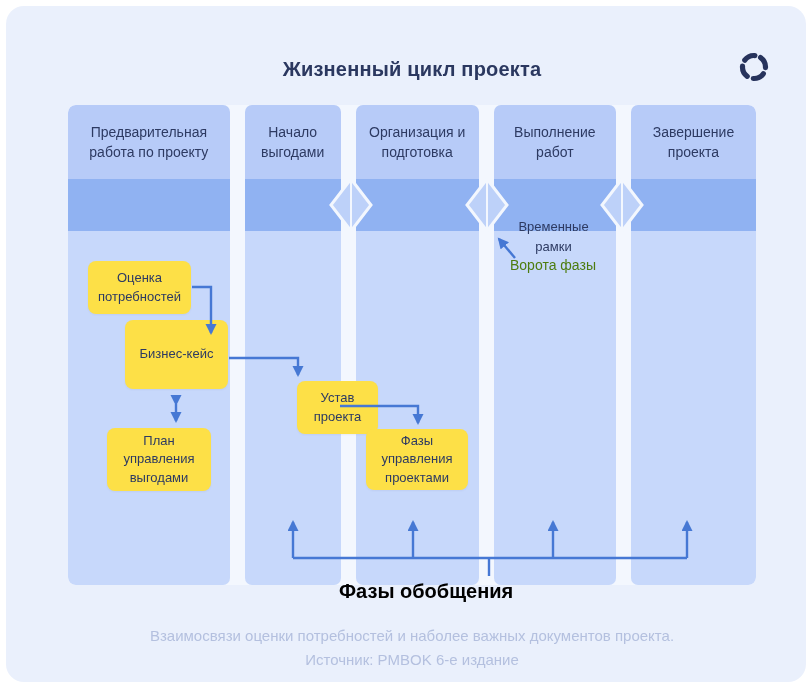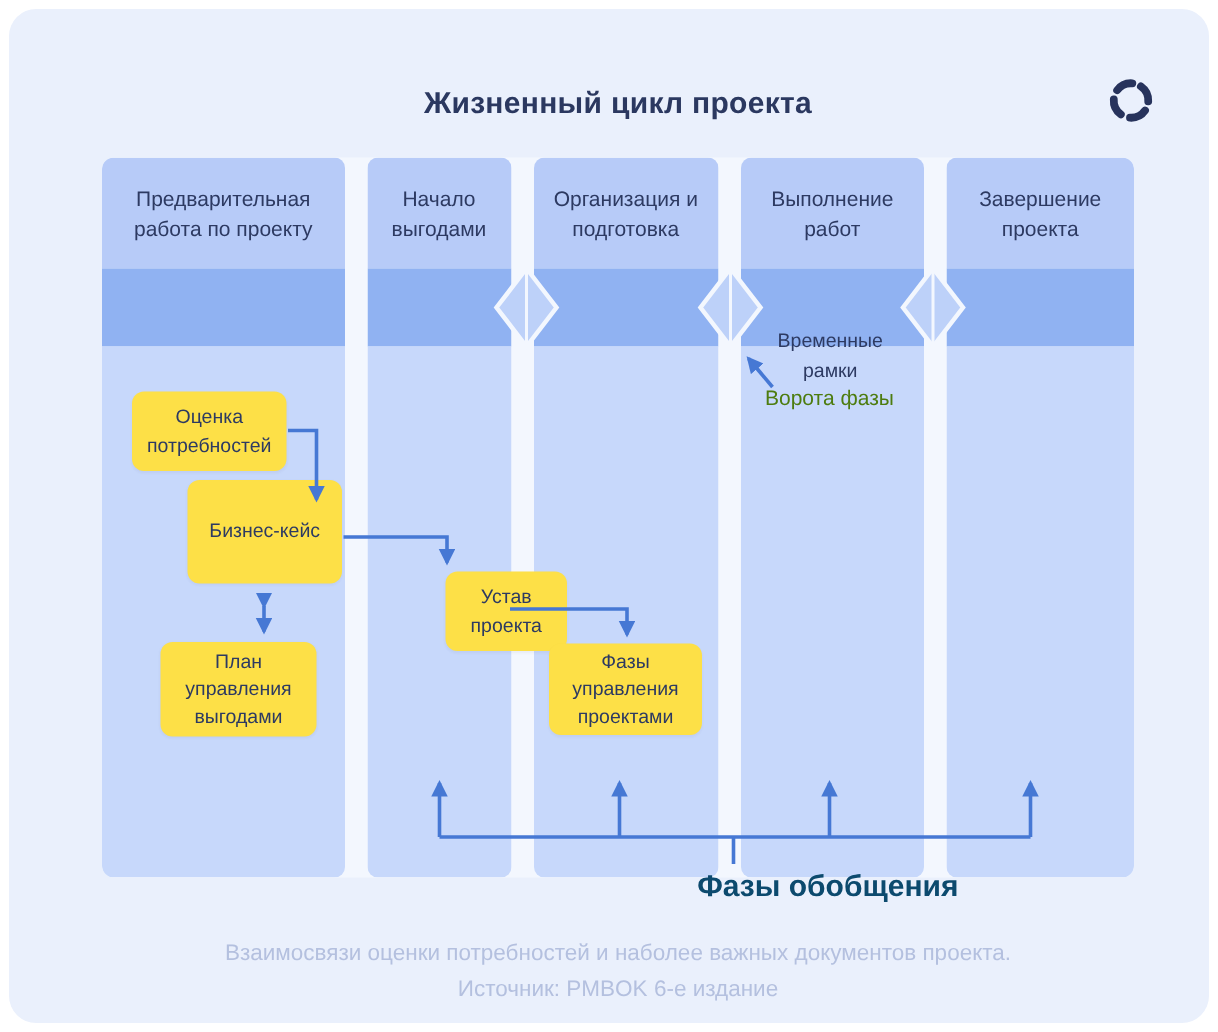--- a/index.html
+++ b/index.html
@@ -58,21 +58,21 @@
   .box-needs        { left:82px;  top:255px; width:103px; height:53px; }
   .box-business     { left:119px; top:314px; width:103px; height:69px; }
   .box-benefits     { left:101px; top:422px; width:104px; height:63px; }
   .box-charter      { left:252px; top:375px; width:81px;  height:53px;margin-left:39px; }
   .box-project-plan { left:360px; top:423px; width:102px; height:61px; }
 
   .overlay { position:absolute; left:0; top:0; width:812px; height:688px; pointer-events:none; }
 
   .phases-label {
     position:absolute; left:333px; top:574px; width:300px;
-    text-align:right; font-size:20px; font-weight:bold; color:#0c4a6e;
+    text-align:left; font-size:20px; font-weight:bold; color:#000000;
   }
   .footer {
     position:absolute; left:0; top:618px; width:812px;
     text-align:center; font-size:15px; font-weight:500;
     color:#B4C0DF; line-height:1.6;
   }
 </style>
 </head>
 <body>
 

